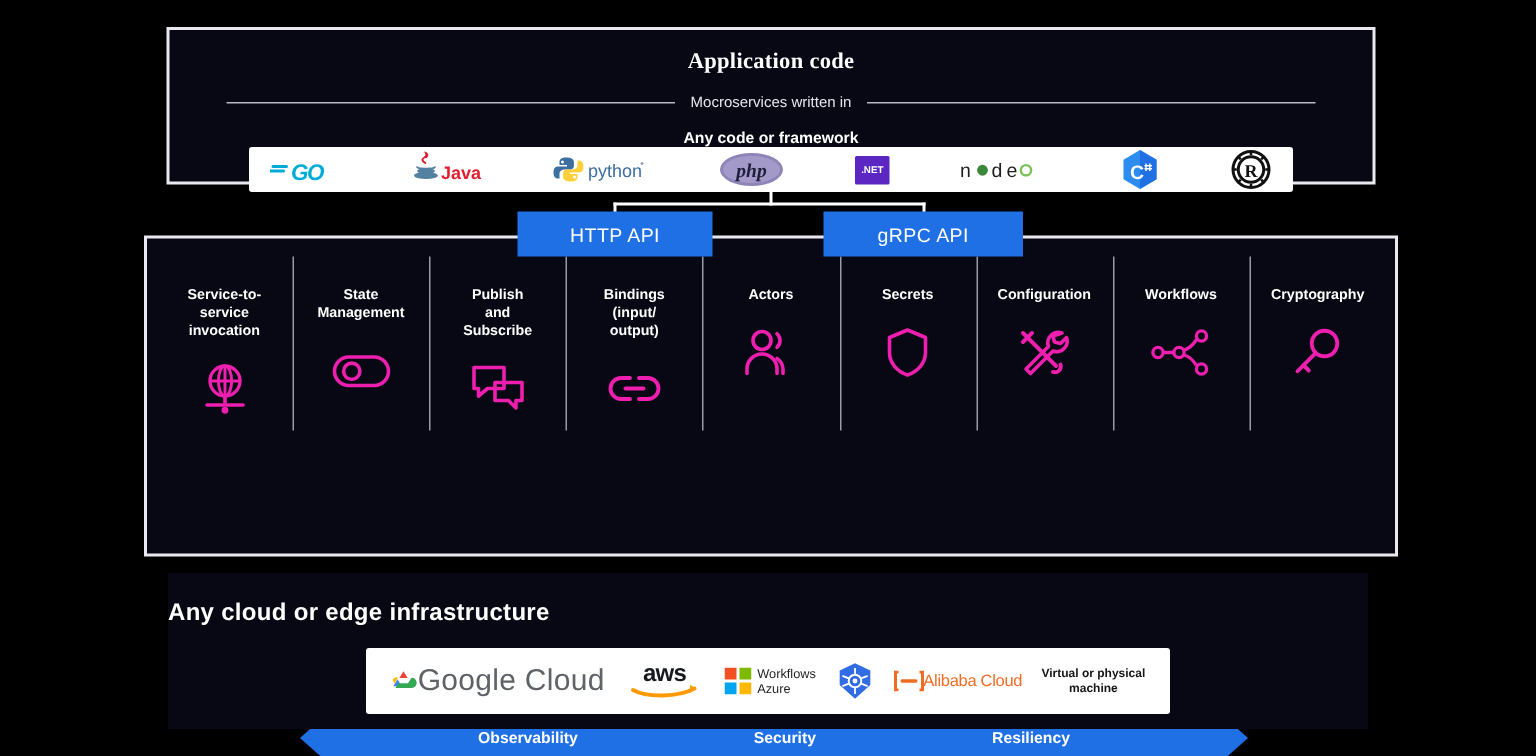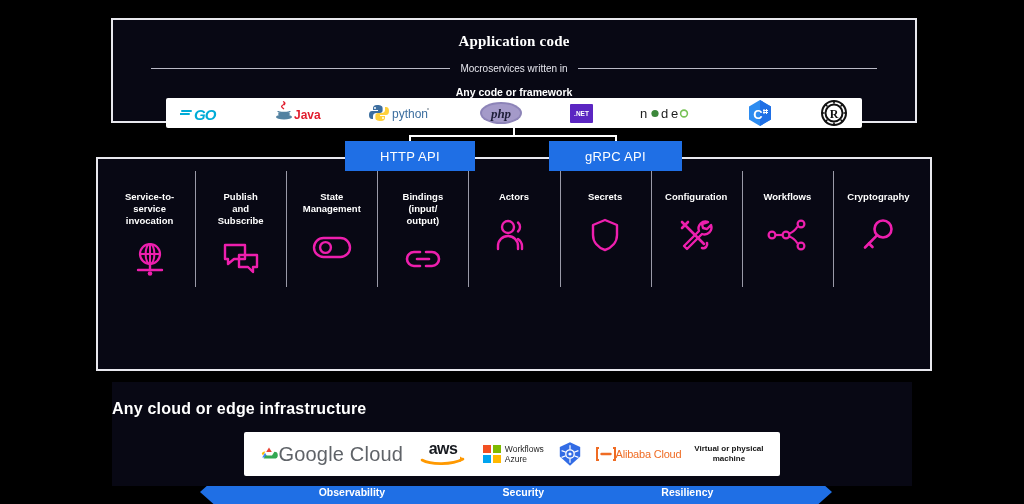--- a/index.html
+++ b/index.html
@@ -231,38 +231,38 @@
             <ellipse cx="17" cy="13" rx="4.4" ry="10" fill="none" stroke="#ee1fae" stroke-width="2"></ellipse>
             <path d="M7.2 13h19.6M17 3v20" stroke="#ee1fae" stroke-width="2"></path>
             <path d="M17 23v5" stroke="#ee1fae" stroke-width="2.4"></path>
             <path d="M5 29h24" stroke="#ee1fae" stroke-width="2.4" stroke-linecap="round"></path>
             <circle cx="17" cy="32.5" r="2.3" fill="#ee1fae"></circle>
           </svg>
         </div>
       </div>
 
       <div class="block">
+        <div class="block-label">State
+Management</div>
+        <div class="block-icon">
+          <svg width="40" height="26" viewBox="0 0 40 26" aria-hidden="true">
+            <rect x="2" y="4" width="36" height="19" rx="9.5" fill="none" stroke="#ee1fae" stroke-width="2.4"></rect>
+            <circle cx="13.5" cy="13.5" r="5.4" fill="none" stroke="#ee1fae" stroke-width="2.4"></circle>
+          </svg>
+        </div>
+      </div>
+
+      <div class="block">
         <div class="block-label">Publish
 and
 Subscribe</div>
         <div class="block-icon">
           <svg width="38" height="34" viewBox="0 0 38 34" aria-hidden="true">
             <path d="M3 3h20v14H12l-6 5v-5H3z" fill="none" stroke="#ee1fae" stroke-width="2.4" stroke-linejoin="round"></path>
             <path d="M17 13h18v12h-4v5l-5-5h-9z" fill="none" stroke="#ee1fae" stroke-width="2.4" stroke-linejoin="round"></path>
-          </svg>
-        </div>
-      </div>
-
-      <div class="block">
-        <div class="block-label">State
-Management</div>
-        <div class="block-icon">
-          <svg width="40" height="26" viewBox="0 0 40 26" aria-hidden="true">
-            <rect x="2" y="4" width="36" height="19" rx="9.5" fill="none" stroke="#ee1fae" stroke-width="2.4"></rect>
-            <circle cx="13.5" cy="13.5" r="5.4" fill="none" stroke="#ee1fae" stroke-width="2.4"></circle>
           </svg>
         </div>
       </div>
 
       <div class="block">
         <div class="block-label">Bindings
 (input/
 output)</div>
         <div class="block-icon">
           <svg width="40" height="26" viewBox="0 0 40 26" aria-hidden="true">

